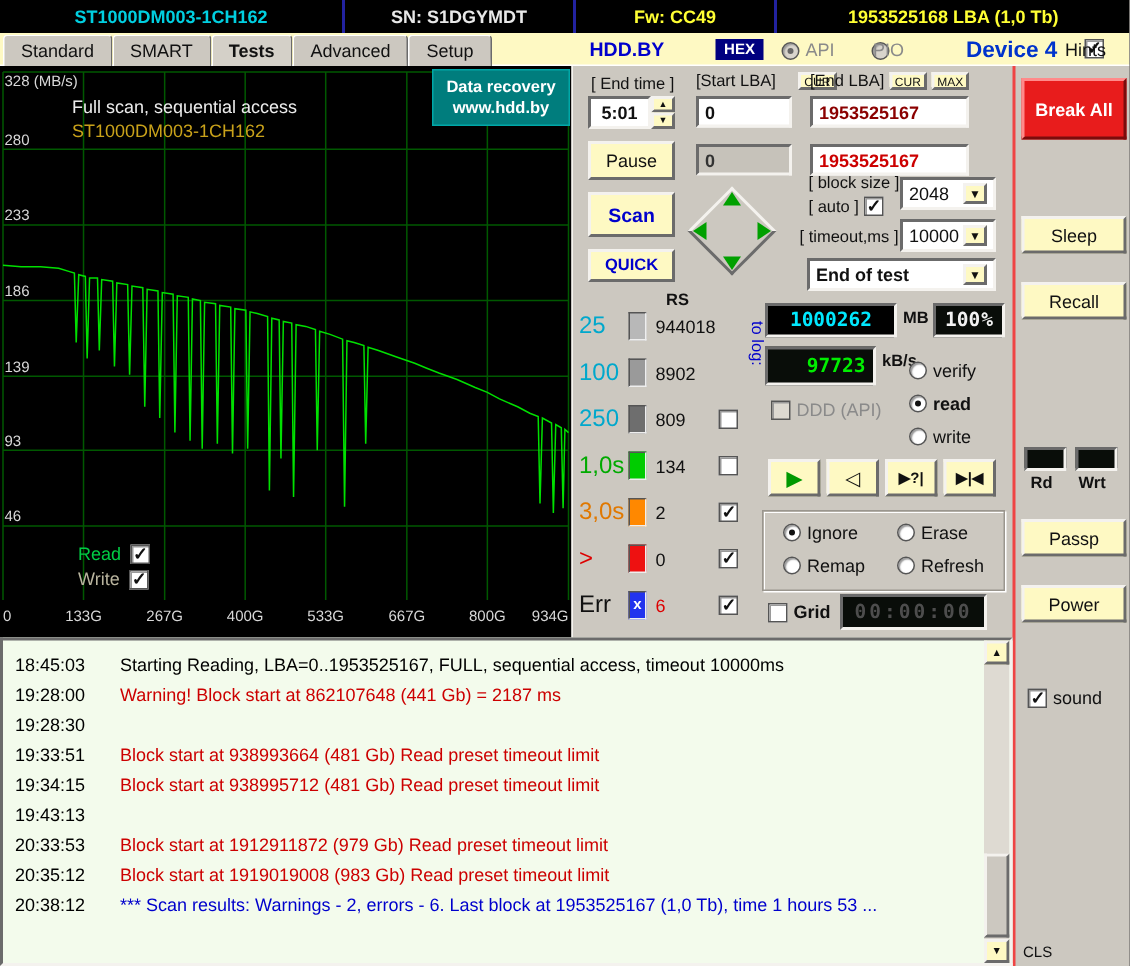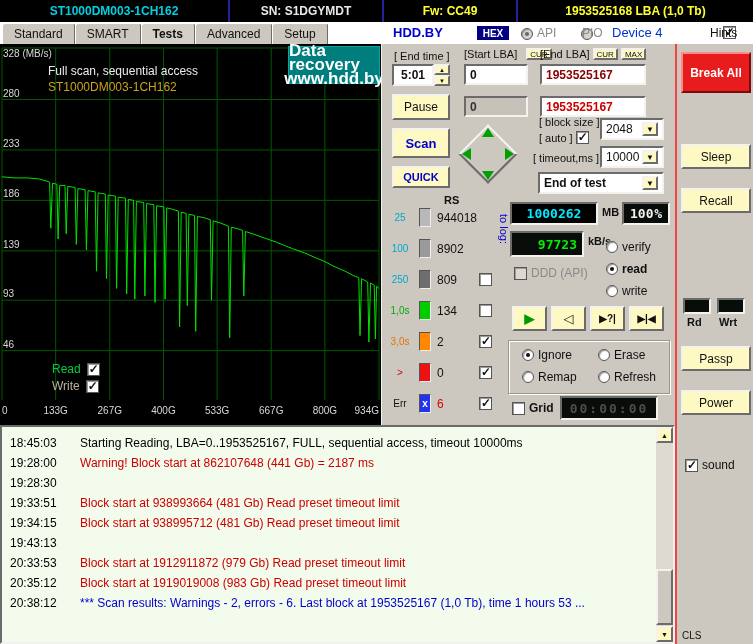--- a/index.html
+++ b/index.html
@@ -9,29 +9,29 @@
 .abs{position:absolute}
 
 .titlebar{position:absolute;left:0;top:0;width:753px;height:22px;background:#000;display:flex;align-items:stretch}
 .tcell{display:flex;align-items:center;justify-content:center;font-weight:bold;font-size:12px;white-space:nowrap}
 .tsep{width:2px;background:#2222a0}
 .c-model{width:228px;color:#00cfe0}
 .c-sn{width:152px;color:#e8e8e8}
 .c-fw{width:132px;color:#ffff33}
 .c-cap{flex:1;color:#ffff33}
 
-.tabbar{position:absolute;left:0;top:22px;width:753px;height:22px;background:#ffffff;border-bottom:1px solid #fff}
+.tabbar{position:absolute;left:0;top:22px;width:753px;height:22px;background:#fef9c3;border-bottom:1px solid #fff}
 .tabs{position:absolute;left:2px;top:1px;display:flex;height:21px}
 .tab{padding:3px 11px 0;border:1px solid;border-color:#fff #6b6b6b #6b6b6b #fff;border-bottom:none;
      background:#ccc8c0;border-radius:3px 3px 0 0;cursor:pointer;white-space:nowrap}
 .tab.active{font-weight:bold;background:#d4d0c8}
 .brand{position:absolute;left:393px;top:3px;font-weight:bold;font-size:13px;color:#0000cc}
 .hexbadge{position:absolute;left:477px;top:4px;width:32px;height:14px;background:#000080;color:#fff;
      font-size:10px;font-weight:bold;display:flex;align-items:center;justify-content:center;cursor:pointer}
-.device{position:absolute;left:612px;top:3px;font-weight:normal;font-size:13px;color:#0033cc;cursor:pointer}
+.device{position:absolute;left:644px;top:3px;font-weight:bold;font-size:15px;color:#0033cc;cursor:pointer}
 .dimlbl{color:#8a8a8a}
 
 .btn{background:#fef9c3;border:2px solid;border-color:#f4f2ee #6b6b6b #6b6b6b #f4f2ee;
      display:flex;align-items:center;justify-content:center;cursor:pointer;color:#111;white-space:nowrap}
 .well{background:#fff;border:2px solid;border-color:#6b6b6b #f4f2ee #f4f2ee #6b6b6b;
      display:flex;align-items:center;padding:8px 4px;overflow:hidden;white-space:nowrap}
 .well.dis{background:#c6c2ba;color:#333}
 .lcd{background:#090d09;border:2px solid;border-color:#6b6b6b #f4f2ee #f4f2ee #6b6b6b;
      font-family:"DejaVu Sans Mono",monospace;display:flex;align-items:center;font-weight:bold}
 .lcd.navy{background:#000000}
@@ -46,27 +46,27 @@
 .radio.dis{background:#d8d4cc;cursor:default}
 .radio.dis.on::after{background:#666}
 .rgroup{display:flex;align-items:center;gap:4px}
 .lbl{font-size:11px;white-space:nowrap}
 
 .chart{position:absolute;left:0;top:44px;width:381px;height:381px;background:#000}
 .chart svg{position:absolute;left:0;top:0}
 .overlay1{position:absolute;left:48px;top:20px;color:#ececec;font-size:12px}
 .overlay2{position:absolute;left:48px;top:36px;color:#c9a21a;font-size:12px}
 .badge{position:absolute;right:1px;top:2px;width:92px;height:38px;background:#007d7d;border:1px solid #00a8a8;
-     color:#fff;font-weight:bold;font-size:17px;display:flex;flex-direction:column;align-items:center;justify-content:center;line-height:14px}
+     color:#fff;font-weight:bold;font-size:11px;display:flex;flex-direction:column;align-items:center;justify-content:center;line-height:14px}
 .rwrow{position:absolute;display:flex;align-items:center;gap:6px}
 
 .controls{position:absolute;left:381px;top:44px;width:294px;height:381px;background:#ccc8c0;border-left:1px solid #f4f2ee}
 .tinybtn{font-size:8px;height:12px;padding:0 2px}
 .binrow{display:flex;align-items:center;height:31px;padding-left:2px}
-.binlabel{width:28px;text-align:center;font-size:10px;flex:none}
+.binlabel{width:28px;text-align:left;font-size:16px;flex:none}
 .binblock{width:12px;height:19px;margin:0 6px 0 5px;border:1px solid;border-color:#555 #eee #eee #555;flex:none;
      color:#fff;font-size:10px;font-weight:bold;display:flex;align-items:center;justify-content:center}
 .bincount{font-size:12px}
 .binrow .checkbox{margin-left:auto;margin-right:8px}
 .vtext{writing-mode:vertical-rl;color:#0000cc;font-size:11px}
 .diamond-wrap{position:absolute;left:72px;top:76px;width:68px;height:68px;cursor:pointer}
 .diamond{position:absolute;left:13px;top:13px;width:42px;height:42px;transform:rotate(45deg);
      border:2px solid;border-color:#f4f2ee #6b6b6b #6b6b6b #f4f2ee;background:#ccc8c0}
 .tri{position:absolute;width:0;height:0;border:6px solid transparent}
 .tri-up{left:28px;top:8px;border-bottom:9px solid #00a000;border-top:none}
@@ -176,21 +176,21 @@
 
   <div class="controls">
 
     <div class="lbl abs" style="left:12px;top:6px">[ End time ]</div>
     <div class="well abs" style="left:10px;top:20px;width:42px;height:22px;justify-content:center;font-weight:bold">5:01</div>
     <div class="abs" style="left:52px;top:20px">
       <div class="btn" style="width:16px;height:11px;font-size:6px">▲</div>
       <div class="btn" style="width:16px;height:11px;font-size:6px">▼</div>
     </div>
 
-    <div class="abs" style="left:82px;top:4px;display:flex;gap:9px;align-items:center">
+    <div class="abs" style="left:82px;top:4px;display:flex;gap:15px;align-items:center">
       <span class="lbl">[Start LBA]</span>
       <span class="btn tinybtn">CUR</span>
     </div>
     <div class="well abs" style="left:82px;top:20px;width:64px;height:21px;font-weight:bold">0</div>
 
     <div class="abs" style="left:158px;top:4px;display:flex;gap:3px;align-items:center">
       <span class="lbl">[End LBA]</span>
       <span class="btn tinybtn">CUR</span>
       <span class="btn tinybtn">MAX</span>
     </div>

